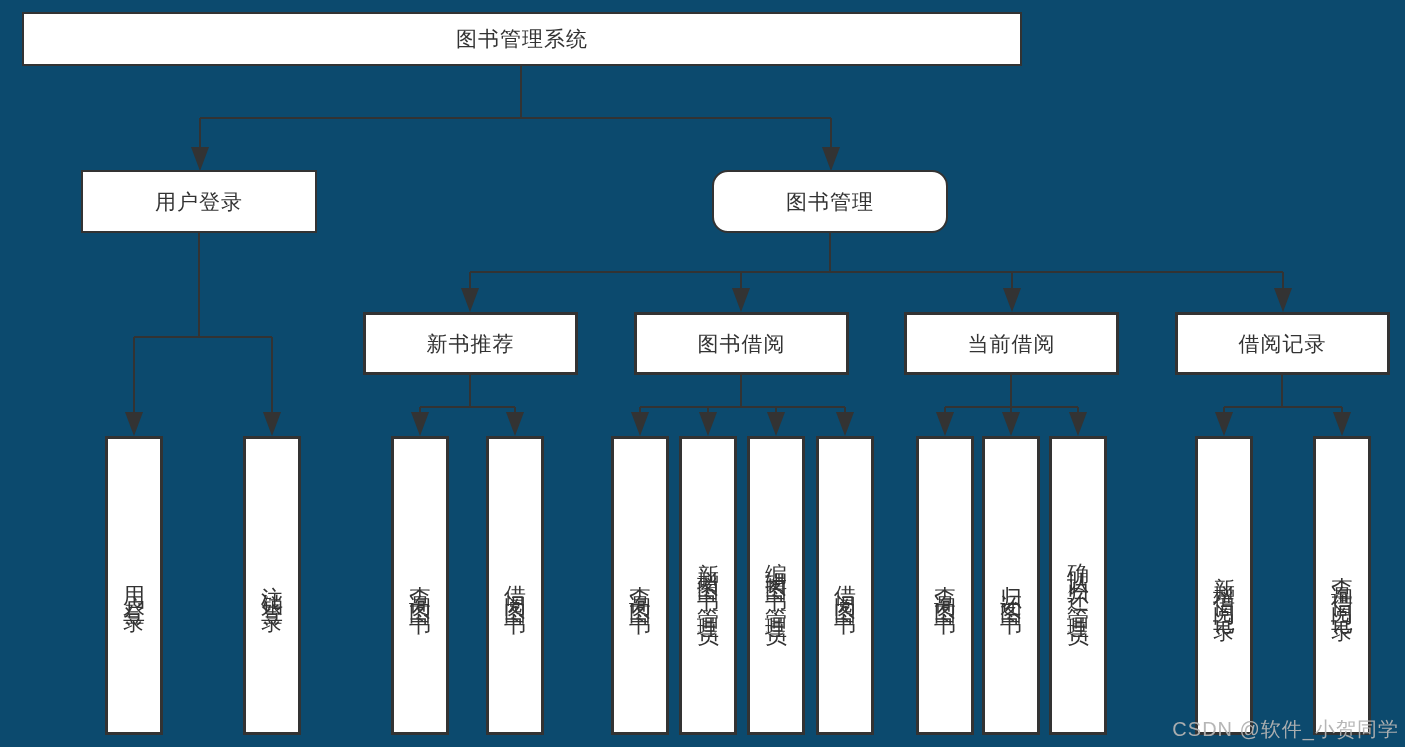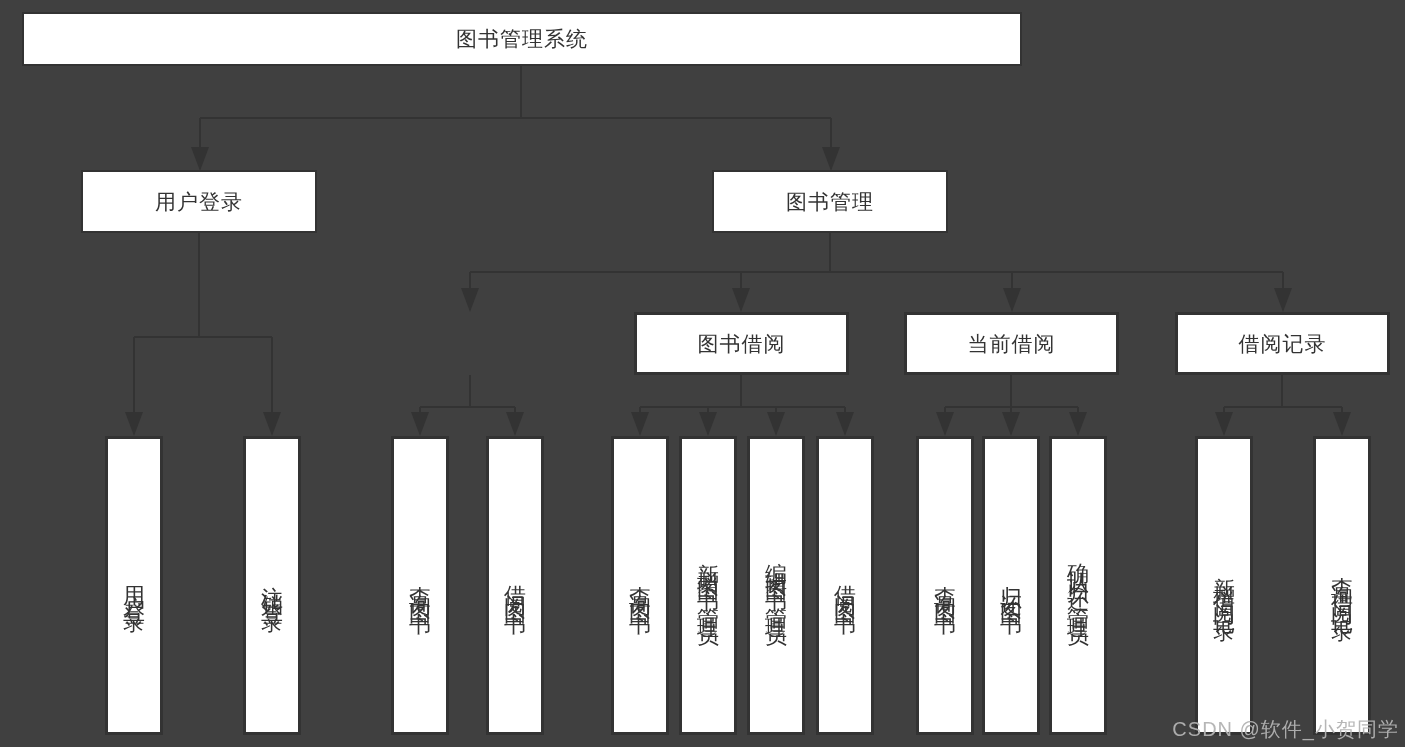--- a/index.html
+++ b/index.html
@@ -1,20 +1,20 @@
 <!DOCTYPE html>
 <html><head>
 <meta charset="utf-8">
 <style>
   html, body { margin: 0; padding: 0; background: #ffffff; }
   .canvas {
     position: relative;
     width: 1405px;
     height: 747px;
-    background: #404040;
+    background: #0c4a6e;
     font-family: "Liberation Sans", sans-serif;
     overflow: hidden;
   }
   svg.connectors {
     position: absolute;
     left: 0; top: 0;
     width: 1405px; height: 747px;
     pointer-events: none;
   }
   .box {
@@ -101,24 +101,27 @@
     </g>
   </svg>
 
   <div class="box hbox" style="left:22px; top:12px; width:1000px; height:54px;">
     <span>图书管理系统</span>
   </div>
 
   <div class="box hbox" style="left:81px; top:170px; width:236px; height:63px;">
     <span>用户登录</span>
   </div>
-  <div class="box hbox" style="left:712px; top:170px; width:236px; height:63px;">
+  <div class="box hbox" style="left:712px; top:170px; width:236px; height:63px;border-radius:16px;">
     <span>图书管理</span>
   </div>
 
+  <div class="box hbox lvl3" style="left:363px; top:312px; width:215px; height:63px;">
+    <span>新书推荐</span>
+  </div>
   <div class="box hbox lvl3" style="left:634px; top:312px; width:215px; height:63px;">
     <span>图书借阅</span>
   </div>
   <div class="box hbox lvl3" style="left:904px; top:312px; width:215px; height:63px;">
     <span>当前借阅</span>
   </div>
   <div class="box hbox lvl3" style="left:1175px; top:312px; width:215px; height:63px;">
     <span>借阅记录</span>
   </div>
 

